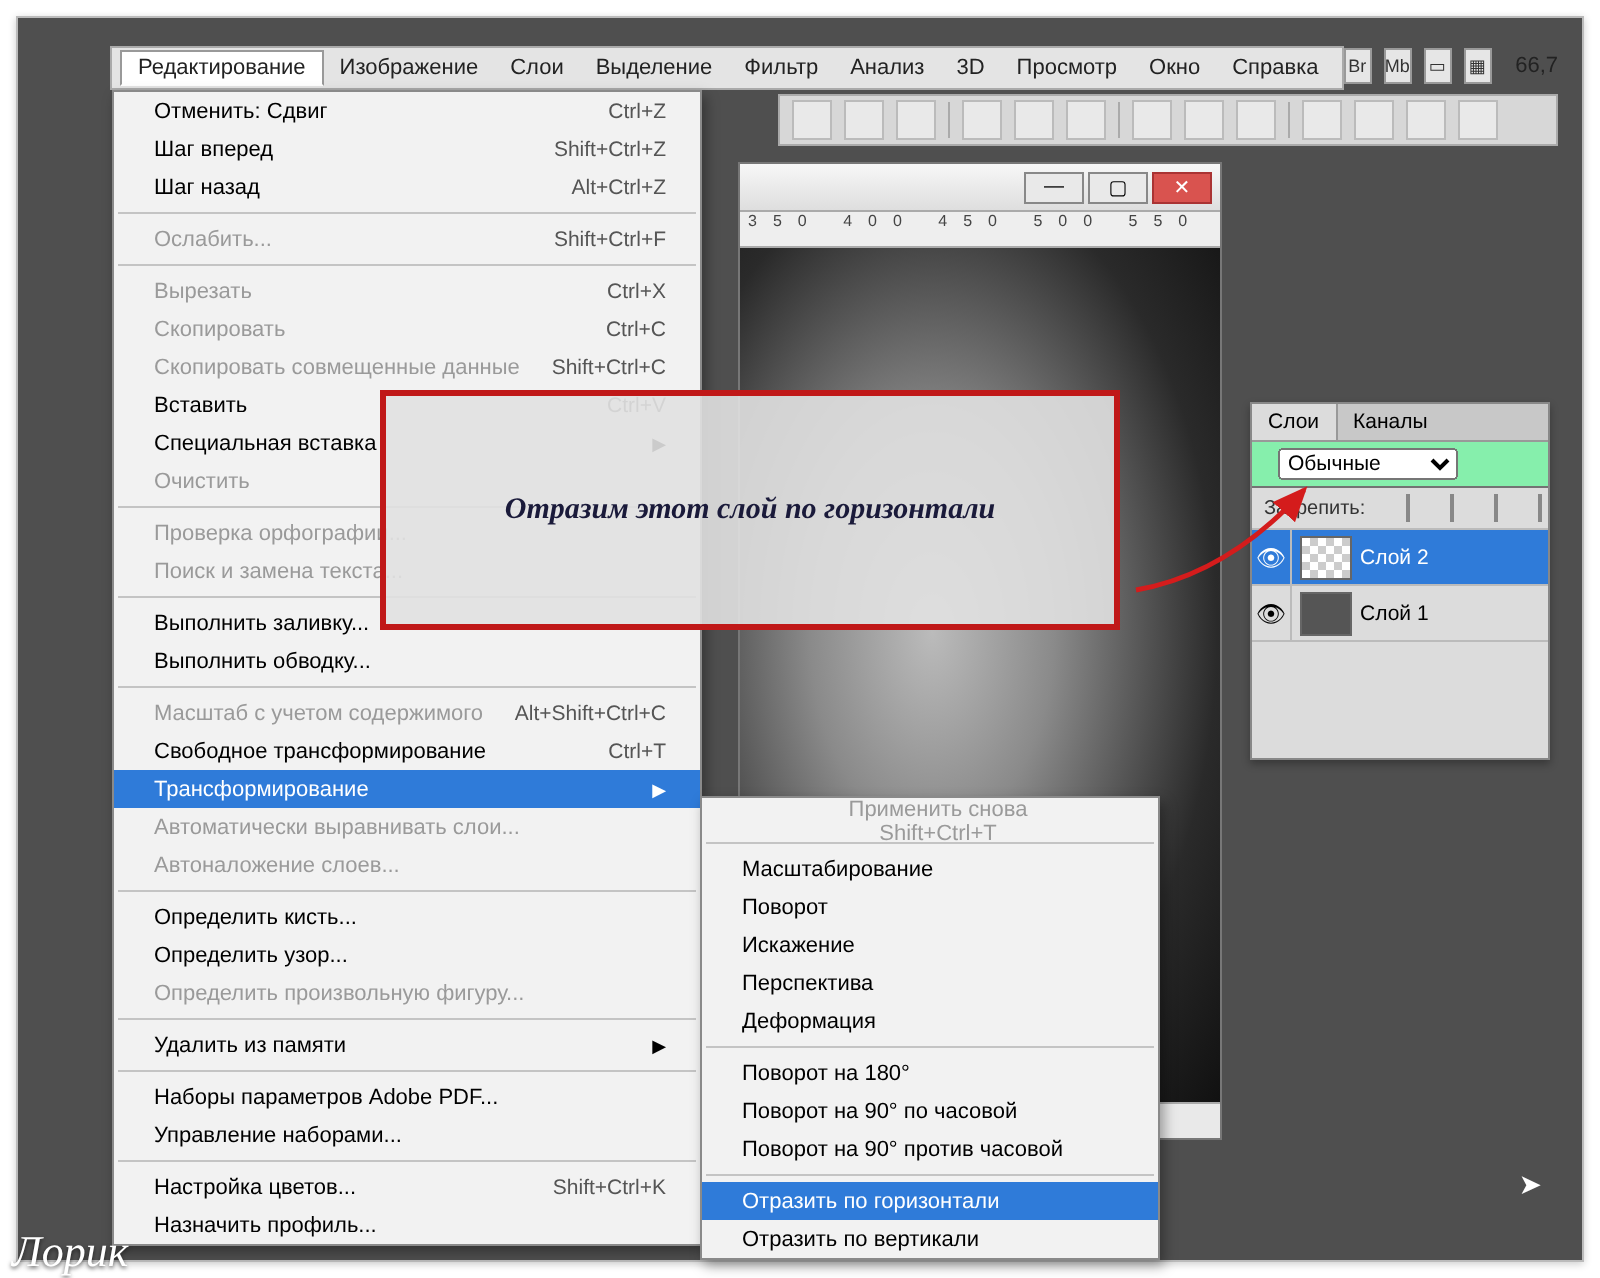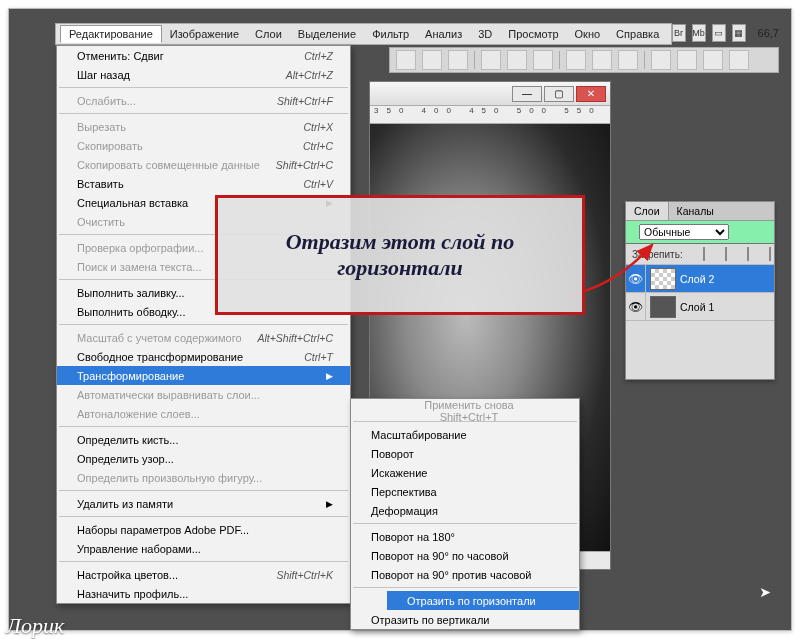--- a/index.html
+++ b/index.html
@@ -22,48 +22,48 @@
   .ruler-h { height: 18px; background: #eee; border-bottom:1px solid #aaa; font-size:8px; color:#444; overflow:hidden; white-space:nowrap; letter-spacing:8px; padding-left:4px; }
   .canvas { position:absolute; left:0; top:42px; right:0; bottom:18px; background: radial-gradient(ellipse at 40% 45%, #bbb 0%, #8a8a8a 30%, #2a2a2a 70%, #111 100%); }
   .statusbar { position:absolute; left:0; right:0; bottom:0; height:18px; background:#e9e9e9; border-top:1px solid #aaa; }
 
   
   .menu { position: absolute; left: 47px; top: 36px; width: 295px; background: #f2f2f2; border: 1px solid #8a8a8a; box-shadow: 2px 3px 6px rgba(0,0,0,0.35); font-size: 11px; color: #000; z-index: 10; }
   .menu .row { display:flex; align-items:center; height: 19px; padding: 0 17px 0 20px; justify-content: space-between; cursor: default; white-space: nowrap; }
   .menu .row.disabled { color: #9a9a9a; }
   .menu .row.highlight { background: #2f7bd9; color: #fff; gap: 36px; }
   .menu .sep { height: 1px; background: #c4c4c4; margin: 3px 2px; }
-  .menu .sc { color: #555; font-size: 10.5px; font-style: italic; }
+  .menu .sc { color: #555; font-size: 10.5px; }
   .menu .arrow { font-size: 9px; margin-left: 6px; }
 
   
   .submenu { position:absolute; left:341px; top:389px; width:230px; background:#f2f2f2; border:1px solid #8a8a8a; box-shadow:2px 3px 6px rgba(0,0,0,0.35); font-size:11px; z-index:12; }
   .submenu .row { display:flex; align-items:center; height:19px; padding:0 12px 0 20px; justify-content:space-between; cursor:default; white-space:nowrap; }
   .submenu .row.disabled { color:#9a9a9a;flex-direction:column; }
-  .submenu .row.highlight { background:#2f7bd9; color:#fff;margin-left:36px; }
+  .submenu .row.highlight { background:#2f7bd9; color:#fff; }
   .submenu .sep { height:1px; background:#c4c4c4; margin:3px 2px; }
 
   
   .layers { position:absolute; right: 16px; top: 192px; width: 150px; background:#dcdcdc; border:1px solid #888; font-size:11px; box-shadow:0 2px 4px rgba(0,0,0,0.3); z-index:6; }
   .layers .tabs { display:flex; background:#c8c8c8; border-bottom:1px solid #999; }
   .layers .tabs span { padding:3px 8px; font-size:10.5px; }
   .layers .tabs .on { background:#dcdcdc; border-right:1px solid #999; }
   .layers .modeRow { padding:3px 13px; border-bottom:1px solid #737373; background:#86efac; }
   .layers .modeRow select { width: 90px; font-size:10.5px; }
   .layers .lockRow { display:flex; align-items:center; gap:20px; padding:3px 6px; border-bottom:1px solid #bbb; font-size:10px; color:#333; }
   .layers .lockRow .lic { width:14px; height:14px; border:1px solid #888; background:#eee; }
   .layers .list { background:#dcdcdc; height: 114px; }
   .layers .layer { display:flex; align-items:center; height:28px; border-bottom:1px solid #bbb; }
   .layers .layer.sel { background:#2f7bd9; color:#fff; }
   .layers .eye { width:20px; text-align:center; font-size:12px; border-right:1px solid #bbb; height:100%; display:flex; align-items:center; justify-content:center; }
   .layers .thumb { width:26px; height:22px; background: repeating-conic-gradient(#ccc 0 25%, #fff 0 50%) 0 0/8px 8px; border:1px solid #666; margin:0 4px; }
   .layers .lname { font-size:10.5px; }
 
   
-  .anno { position:absolute; left:206px; top:186px; width:370px; height:120px; border:3px solid #c01818; background: rgba(225,225,225,0.9); display:flex; align-items:center; justify-content:center; text-align:center; font-family: 'Georgia', serif; font-weight: bold; font-style: italic; font-size: 22px; color:#1a1a3a; z-index:20; padding:6px 12px; line-height:1.2; }
+  .anno { position:absolute; left:181px; top:186px; width:370px; height:120px; border:3px solid #c01818; background: rgba(225,225,225,0.9); display:flex; align-items:center; justify-content:center; text-align:center; font-family: 'Georgia', serif; font-weight: bold; font-style: italic; font-size: 15px; color:#1a1a3a; z-index:20; padding:6px 12px; line-height:1.2; }
   .arrow-svg { position:absolute; left:555px; top:230px; z-index:19; }
 
   .watermark { position:absolute; left:6px; bottom:0px; color:#fff; font-family: Georgia, serif; font-style: italic; font-size: 22px; text-shadow:0 1px 2px rgba(0,0,0,0.6); z-index:30; }
 
   .cursor-pt { position:absolute; right:20px; bottom:30px; color:#fff; font-size:14px; z-index:30; }
 </style>
 </head>
 <body>
 
 <div class="frame">
@@ -147,20 +147,24 @@
       </div>
     </div>
   </div>
 
   <div class="menu" id="editMenu">
       <div class="row">
         <span>Отменить: Сдвиг</span>
         <span class="sc">Ctrl+Z</span>
       </div>
       <div class="row">
+        <span>Шаг вперед</span>
+        <span class="sc">Shift+Ctrl+Z</span>
+      </div>
+      <div class="row">
         <span>Шаг назад</span>
         <span class="sc">Alt+Ctrl+Z</span>
       </div>
       <div class="sep"></div>
       <div class="row disabled">
         <span>Ослабить...</span>
         <span class="sc">Shift+Ctrl+F</span>
       </div>
       <div class="sep"></div>
       <div class="row disabled">

